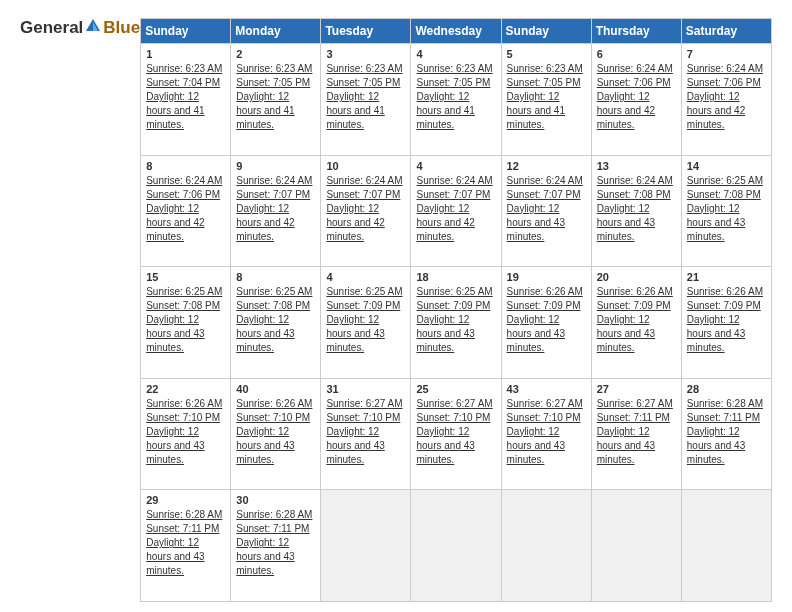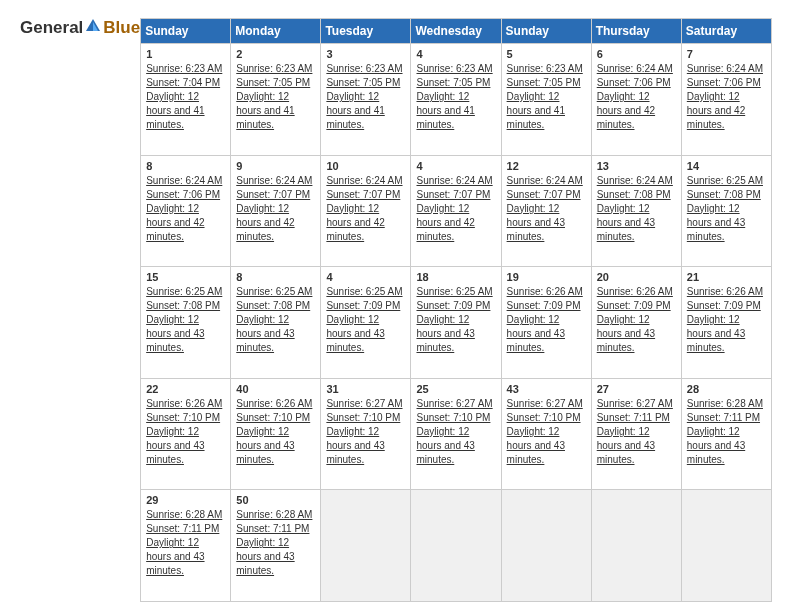--- a/index.html
+++ b/index.html
@@ -231,21 +231,21 @@
             <span class="day-number">28</span>
             <div class="day-info">Sunrise: 6:28 AM<br>Sunset: 7:11 PM<br>Daylight: 12 hours and 43 minutes.</div>
           </td>
         </tr>
         <tr>
           <td>
             <span class="day-number">29</span>
             <div class="day-info">Sunrise: 6:28 AM<br>Sunset: 7:11 PM<br>Daylight: 12 hours and 43 minutes.</div>
           </td>
           <td>
-            <span class="day-number">50</span>
+            <span class="day-number">30</span>
             <div class="day-info">Sunrise: 6:28 AM<br>Sunset: 7:11 PM<br>Daylight: 12 hours and 43 minutes.</div>
           </td>
           <td class="empty"></td>
           <td class="empty"></td>
           <td class="empty"></td>
           <td class="empty"></td>
           <td class="empty"></td>
         </tr>
       </tbody>
   </table>

